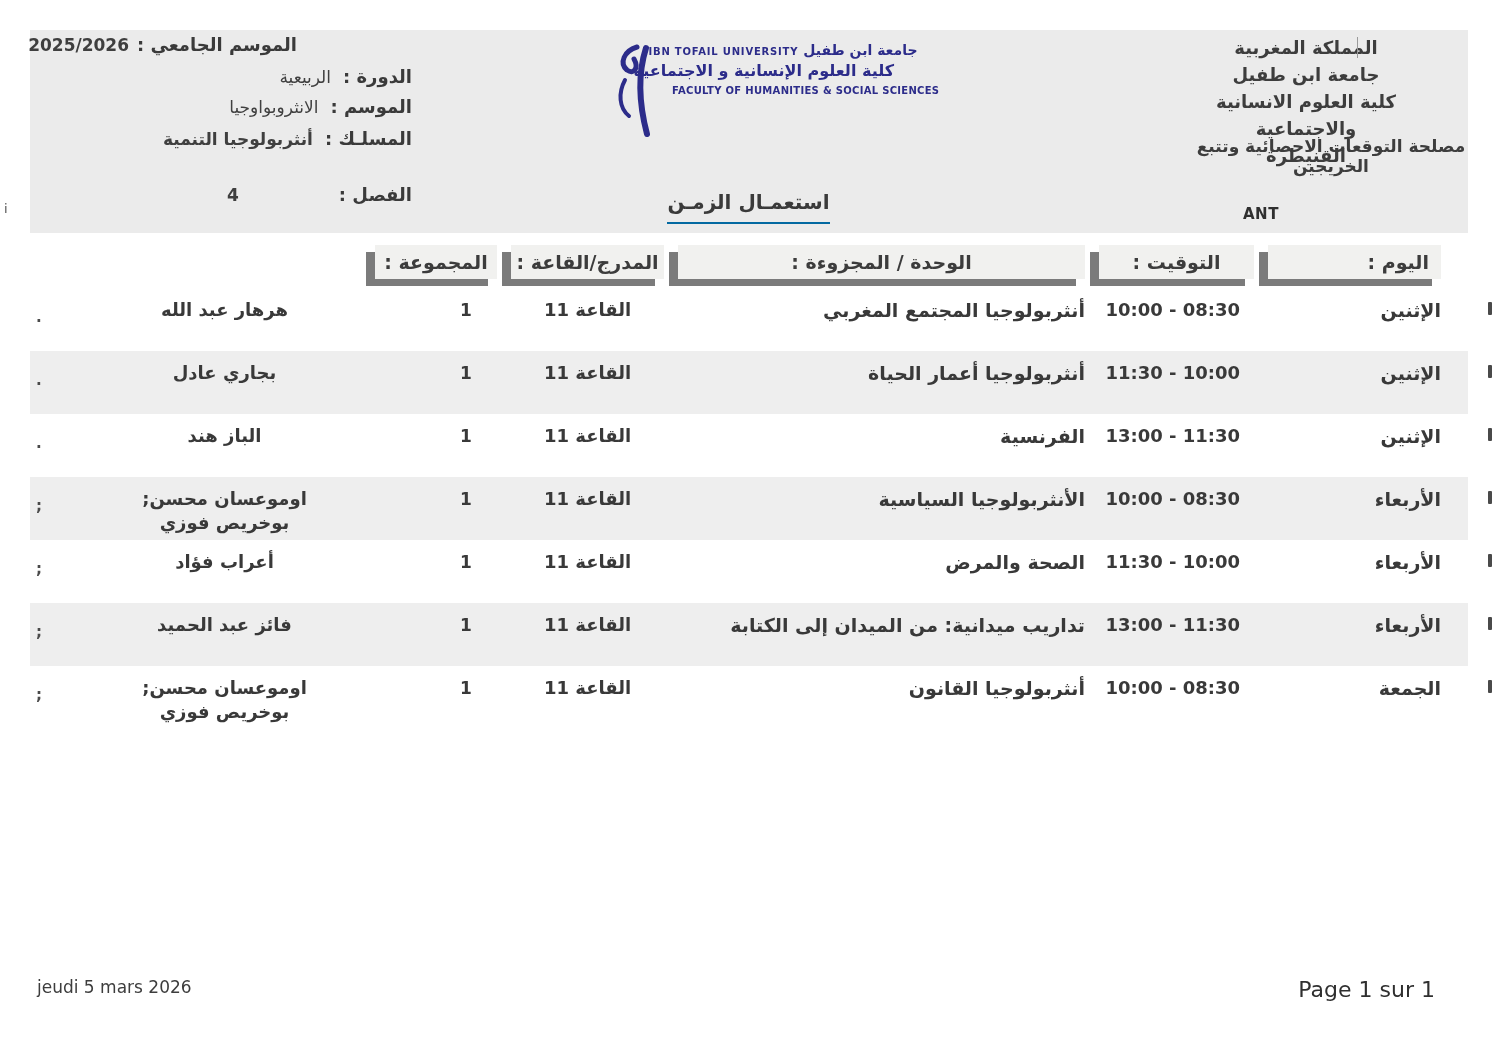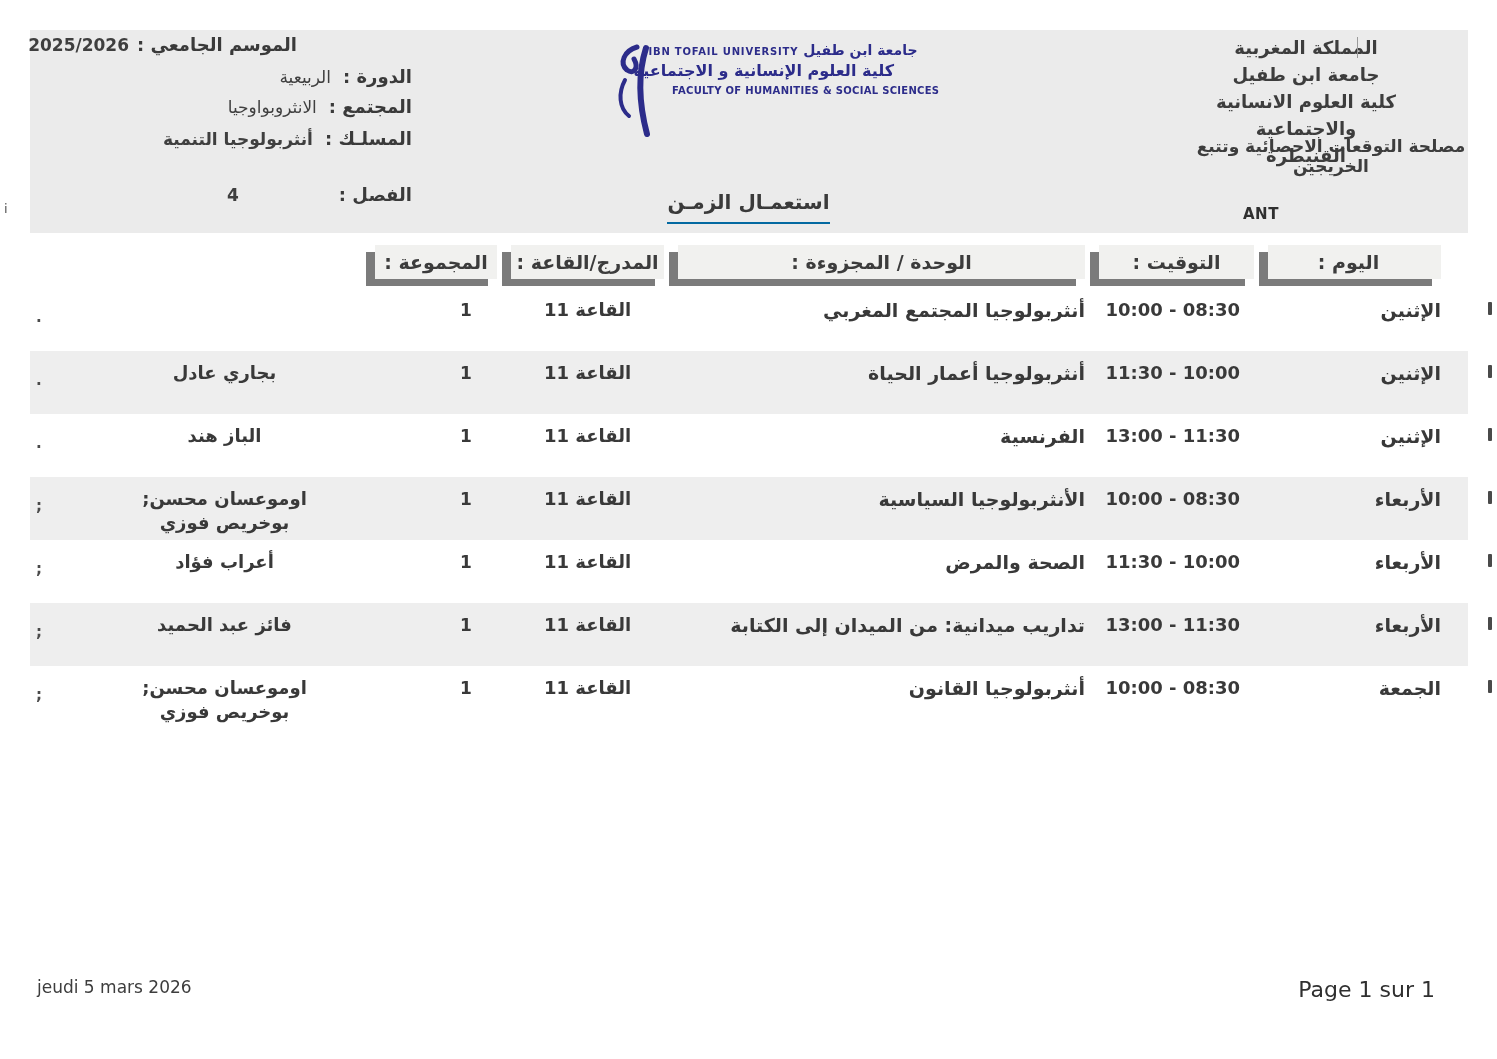--- a/index.html
+++ b/index.html
@@ -44,21 +44,21 @@
   
   .doc-title{position:absolute;left:0;top:190px;width:1497px;text-align:center;}
   .doc-title span{font-size:20px;font-weight:700;color:#3a3a3a;direction:rtl;
                   border-bottom:2px solid #0369a1;padding-bottom:8px;}
 
   
   .thead{position:absolute;left:30px;top:245px;width:1438px;direction:rtl;display:flex;gap:14px;
          padding-right:27px;box-sizing:border-box;}
   .hbox{background:#f1f1ef;box-shadow:-9px 7px 0 0 #7b7b7b;height:34px;line-height:34px;
         font-size:19px;font-weight:700;color:#3c3c3c;text-align:center;box-sizing:border-box;}
-  .hbox.c-day{width:173px;padding-right:12px;}
+  .hbox.c-day{width:173px;text-align:right;padding-right:12px;}
   .hbox.c-time{width:155px;}
   .hbox.c-unit{width:407px;}
   .hbox.c-room{width:153px;}
   .hbox.c-group{width:122px;}
   .hbox.c-prof{width:273px;text-align:right;padding-right:28px;}
 
   #rows{position:absolute;left:30px;top:288px;width:1438px;}
   .trow{direction:rtl;display:grid;grid-template-columns:173px 155px 407px 153px 122px 273px;
         column-gap:14px;padding-right:27px;box-sizing:border-box;min-height:63px;
         padding-top:10px;position:relative;}
@@ -97,21 +97,21 @@
 
 <div class="info-row" id="row-season">
   <span class="info-label">الموسم الجامعي :</span>
   <span class="info-value bold">2025/2026</span>
 </div>
 <div class="info-row" id="row-session">
   <span class="info-label">الدورة :</span>
   <span class="info-value">الربيعية</span>
 </div>
 <div class="info-row" id="row-branch">
-  <span class="info-label">المجتمع :</span>
+  <span class="info-label">الموسم :</span>
   <span class="info-value">الانثروبواوجيا</span>
 </div>
 <div class="info-row" id="row-track">
   <span class="info-label">المسلـك :</span>
   <span class="info-value bold">أنثربولوجيا التنمية</span>
 </div>
 <div class="info-row" id="row-semester">
   <span class="info-label">الفصل :</span>
   <span class="info-value bold">4</span>
 </div>
@@ -148,20 +148,21 @@
   <div class="hbox c-group">المجموعة :</div>
 </div>
 
 <div id="rows">
   <div class="trow">
     <div class="cell day">الإثنين</div>
     <div class="cell time">08:30 - 10:00</div>
     <div class="cell unit">أنثربولوجيا المجتمع المغربي</div>
     <div class="cell room">القاعة 11</div>
     <div class="cell group">1</div>
+    <div class="cell prof">هرهار عبد الله</div>
     <span class="edge-mark">.</span>
   </div>
 
   <div class="trow alt">
     <div class="cell day">الإثنين</div>
     <div class="cell time">10:00 - 11:30</div>
     <div class="cell unit">أنثربولوجيا أعمار الحياة</div>
     <div class="cell room">القاعة 11</div>
     <div class="cell group">1</div>
     <div class="cell prof">بجاري عادل</div>

